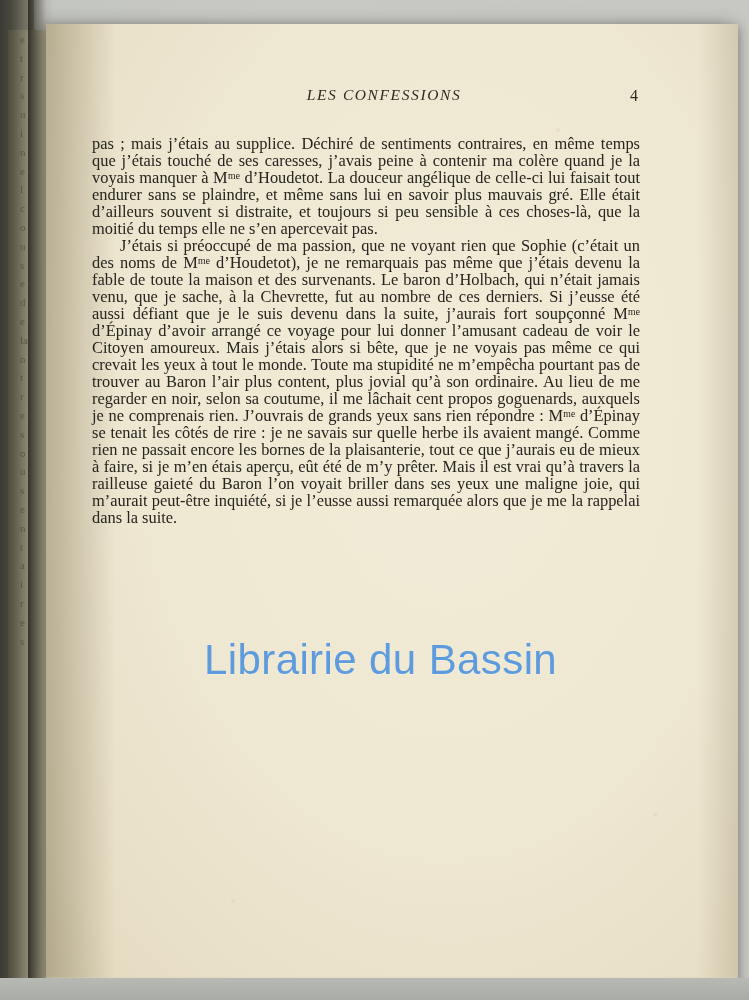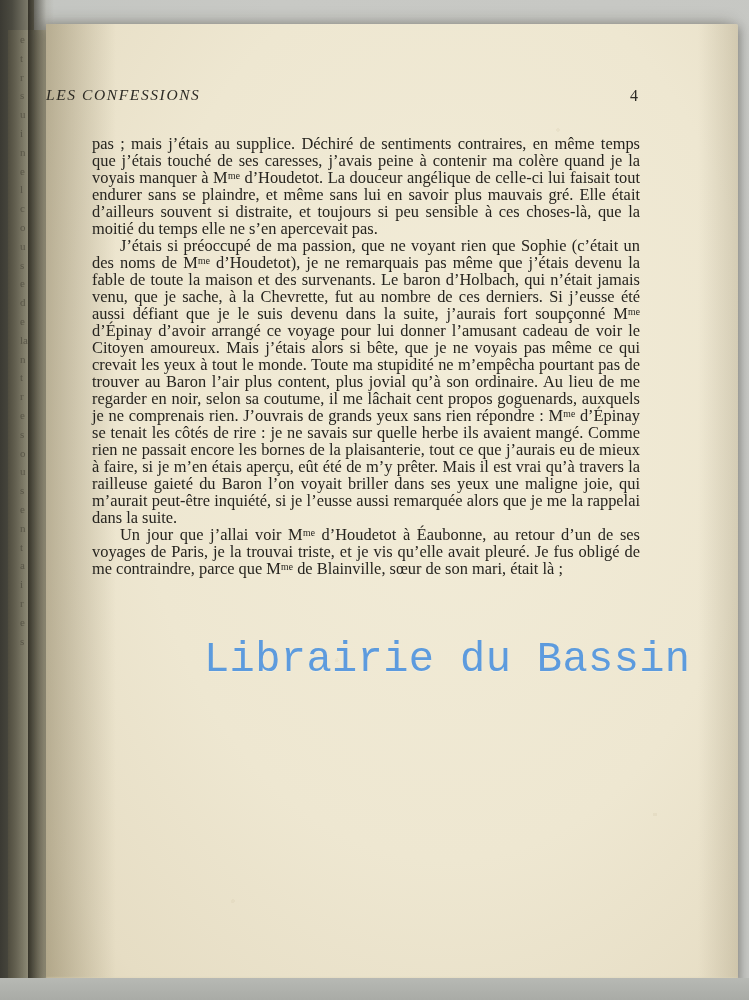--- a/index.html
+++ b/index.html
@@ -106,20 +106,21 @@
   
   #running-head {
     position: absolute;
     left: 0; right: 0;
     top: 62px;
     height: 20px;
   }
   #head-title {
     position: absolute;
     left: 0; right: 16px;
+    text-align: center;
     font-style: italic;
     font-size: 15.5px;
     letter-spacing: 1.6px;
     color: #2c2a24;
     font-family: "Liberation Serif", serif;
   }
   #page-number {
     position: absolute;
     right: 100px;
     top: 1px;
@@ -148,21 +149,21 @@
   }
   #text-block p.noindent { text-indent: 0; }
 
   
   #watermark {
     position: absolute;
     left: 158px;
     top: 612px;
     font-size: 42px;
     color: rgba(50,132,222,.78);
-    font-family: Liberation Mono, monospace;
+    font-family: Liberation Sans, sans-serif;
     letter-spacing: .4px;
     white-space: nowrap;
     text-shadow: 0 1px 0 rgba(255,255,255,.25);
     pointer-events: none;
   }
 
   
   #desk-bottom {
     position: absolute;
     left: 0; bottom: 0;
@@ -228,21 +229,20 @@
     <div id="grain"></div>
 
     <div id="running-head">
       <div id="head-title">LES CONFESSIONS</div>
       <div id="page-number">4</div>
     </div>
 
     <div id="text-block">
       <p class="noindent">pas ; mais j’étais au supplice. Déchiré de sentiments contraires, en même temps que j’étais touché de ses caresses, j’avais peine à contenir ma colère quand je la voyais manquer à Mᵐᵉ d’Houdetot. La douceur angélique de celle-ci lui faisait tout endurer sans se plaindre, et même sans lui en savoir plus mauvais gré. Elle était d’ailleurs souvent si distraite, et toujours si peu sensible à ces choses-là, que la moitié du temps elle ne s’en apercevait pas.</p>
       <p>J’étais si préoccupé de ma passion, que ne voyant rien que Sophie (c’était un des noms de Mᵐᵉ d’Houdetot), je ne remarquais pas même que j’étais devenu la fable de toute la maison et des survenants. Le baron d’Holbach, qui n’était jamais venu, que je sache, à la Chevrette, fut au nombre de ces derniers. Si j’eusse été aussi défiant que je le suis devenu dans la suite, j’aurais fort soupçonné Mᵐᵉ d’Épinay d’avoir arrangé ce voyage pour lui donner l’amusant cadeau de voir le Citoyen amoureux. Mais j’étais alors si bête, que je ne voyais pas même ce qui crevait les yeux à tout le monde. Toute ma stupidité ne m’empêcha pourtant pas de trouver au Baron l’air plus content, plus jovial qu’à son ordinaire. Au lieu de me regarder en noir, selon sa coutume, il me lâchait cent propos goguenards, auxquels je ne comprenais rien. J’ouvrais de grands yeux sans rien répondre : Mᵐᵉ d’Épinay se tenait les côtés de rire : je ne savais sur quelle herbe ils avaient mangé. Comme rien ne passait encore les bornes de la plaisanterie, tout ce que j’aurais eu de mieux à faire, si je m’en étais aperçu, eût été de m’y prêter. Mais il est vrai qu’à travers la railleuse gaieté du Baron l’on voyait briller dans ses yeux une maligne joie, qui m’aurait peut-être inquiété, si je l’eusse aussi remarquée alors que je me la rappelai dans la suite.</p>
-      <p>Un jour que j’allai voir Mᵐᵉ d’Houdetot à Éaubonne, au retour d’un de ses voyages de Paris, je la trouvai triste, et je vis qu’elle avait pleuré. Je fus obligé de me contraindre, parce que Mᵐᵉ de Blainville, sœur de son mari, était là ;</p>
     </div>
 
     <div id="watermark">Librairie du Bassin</div>
   </div>
 
   <div id="page-bottom-edge"></div>
   <div id="desk-bottom"></div>
 </div>
 
 </body></html>

